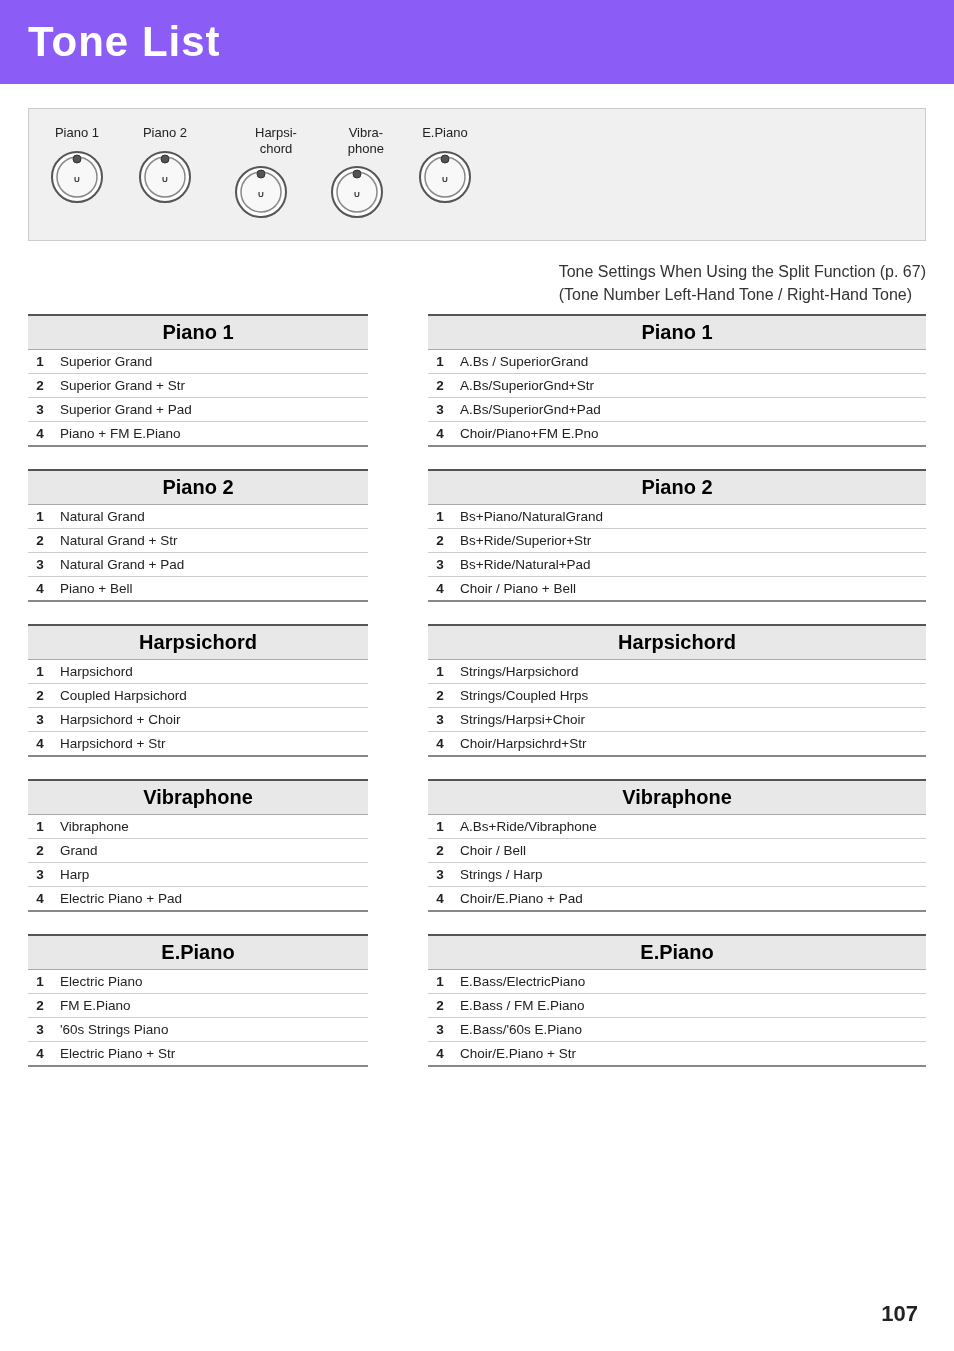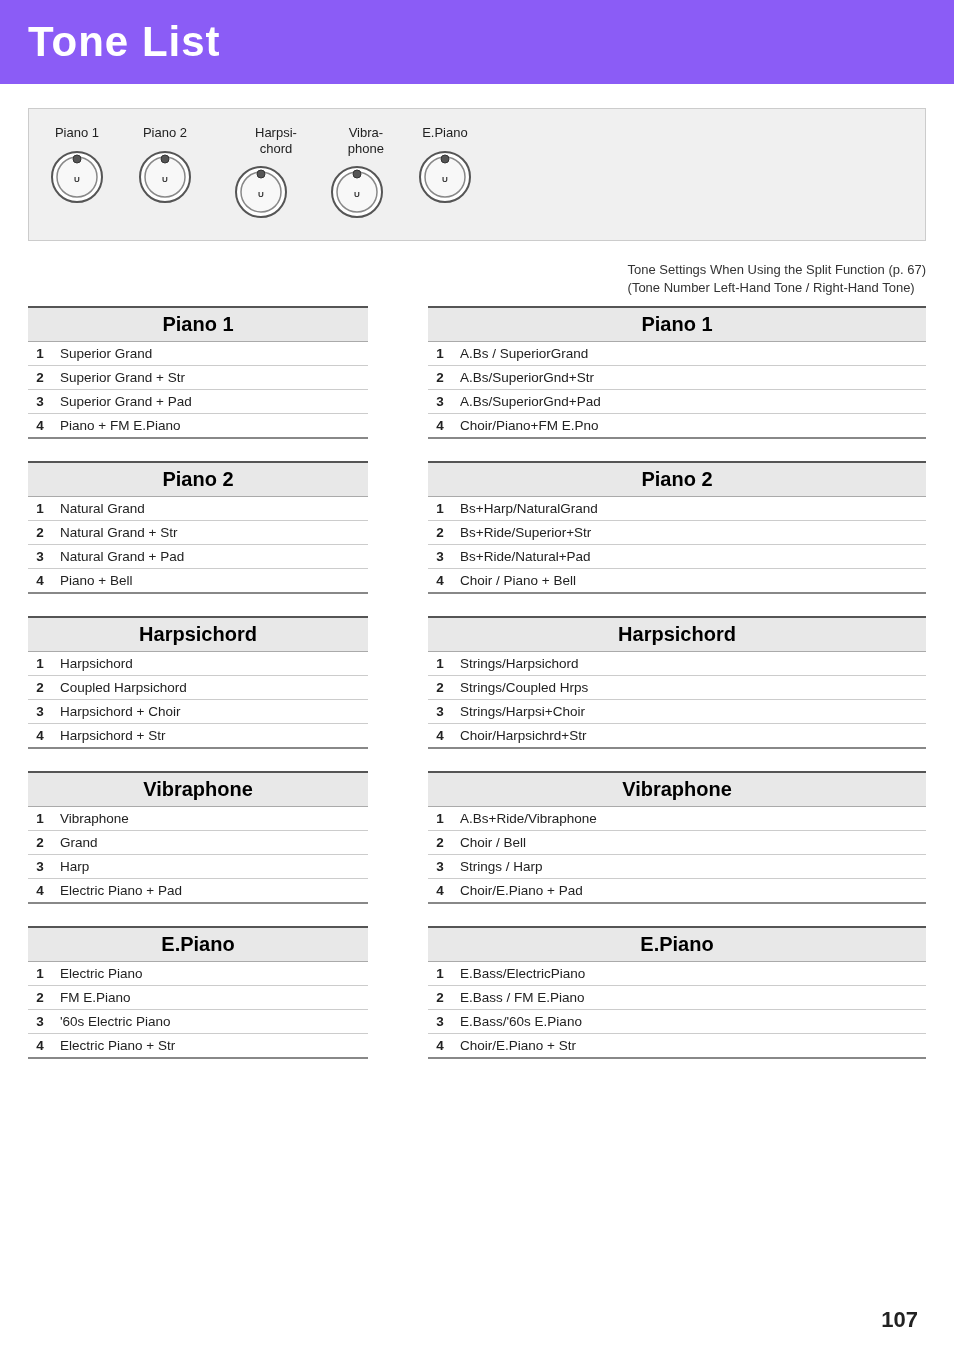--- a/index.html
+++ b/index.html
@@ -104,21 +104,21 @@
       text-align: center;
       color: #222;
     }
     .tone-table tbody td.name {
       font-weight: normal;
     }
 
     
     .page-number {
       position: absolute;
-      bottom: 18px;
+      bottom: 24px;
       right: 36px;
       font-size: 22px;
       font-weight: 900;
       color: #222;
     }
   </style>
 </head>
 <body>
 
 <div class="header">
@@ -172,21 +172,21 @@
     <circle cx="28" cy="28" r="25" fill="white" stroke="#555" stroke-width="2"></circle>
     <circle cx="28" cy="28" r="20" fill="#f8f8f8" stroke="#888" stroke-width="1.5"></circle>
     <circle cx="28" cy="10" r="4" fill="#555" stroke="#333" stroke-width="1"></circle>
     <text x="28" y="33" text-anchor="middle" font-size="8" fill="#333" font-weight="bold">U</text>
   </svg></div>
       </div>
     </div>
 </div>
 
 <div style="padding: 0 28px; margin-bottom: 8px; text-align: right;">
-  <div style="font-size:13px; color:#333; line-height:1.4; display:inline-block; text-align:left;">
+  <div style="font-size:16px; color:#333; line-height:1.4; display:inline-block; text-align:left;">
     <span>Tone Settings When Using the Split Function (p. 67)</span><br>
     <span>(Tone Number Left-Hand Tone / Right-Hand Tone)</span>
   </div>
 </div>
 
 <div style="display:flex; padding: 0 28px; gap: 28px;">
   <div class="column-left" id="left-column">
       <div class="tone-section">
         <table class="tone-table">
           <thead>
@@ -316,21 +316,21 @@
             <tr>
               <td class="num">1</td>
               <td class="name">Electric Piano</td>
             </tr>
             <tr>
               <td class="num">2</td>
               <td class="name">FM E.Piano</td>
             </tr>
             <tr>
               <td class="num">3</td>
-              <td class="name">'60s Electric Piano</td>
+              <td class="name">'60s Strings Piano</td>
             </tr>
             <tr>
               <td class="num">4</td>
               <td class="name">Electric Piano + Str</td>
             </tr>
           </tbody>
         </table>
       </div>
     </div>
   <div class="column-right" id="right-column">
@@ -368,21 +368,21 @@
           <thead>
             <tr>
               <th colspan="2">
                 <div class="section-header">Piano 2</div>
               </th>
             </tr>
           </thead>
           <tbody>
             <tr>
               <td class="num">1</td>
-              <td class="name">Bs+Harp/NaturalGrand</td>
+              <td class="name">Bs+Piano/NaturalGrand</td>
             </tr>
             <tr>
               <td class="num">2</td>
               <td class="name">Bs+Ride/Superior+Str</td>
             </tr>
             <tr>
               <td class="num">3</td>
               <td class="name">Bs+Ride/Natural+Pad</td>
             </tr>
             <tr>

